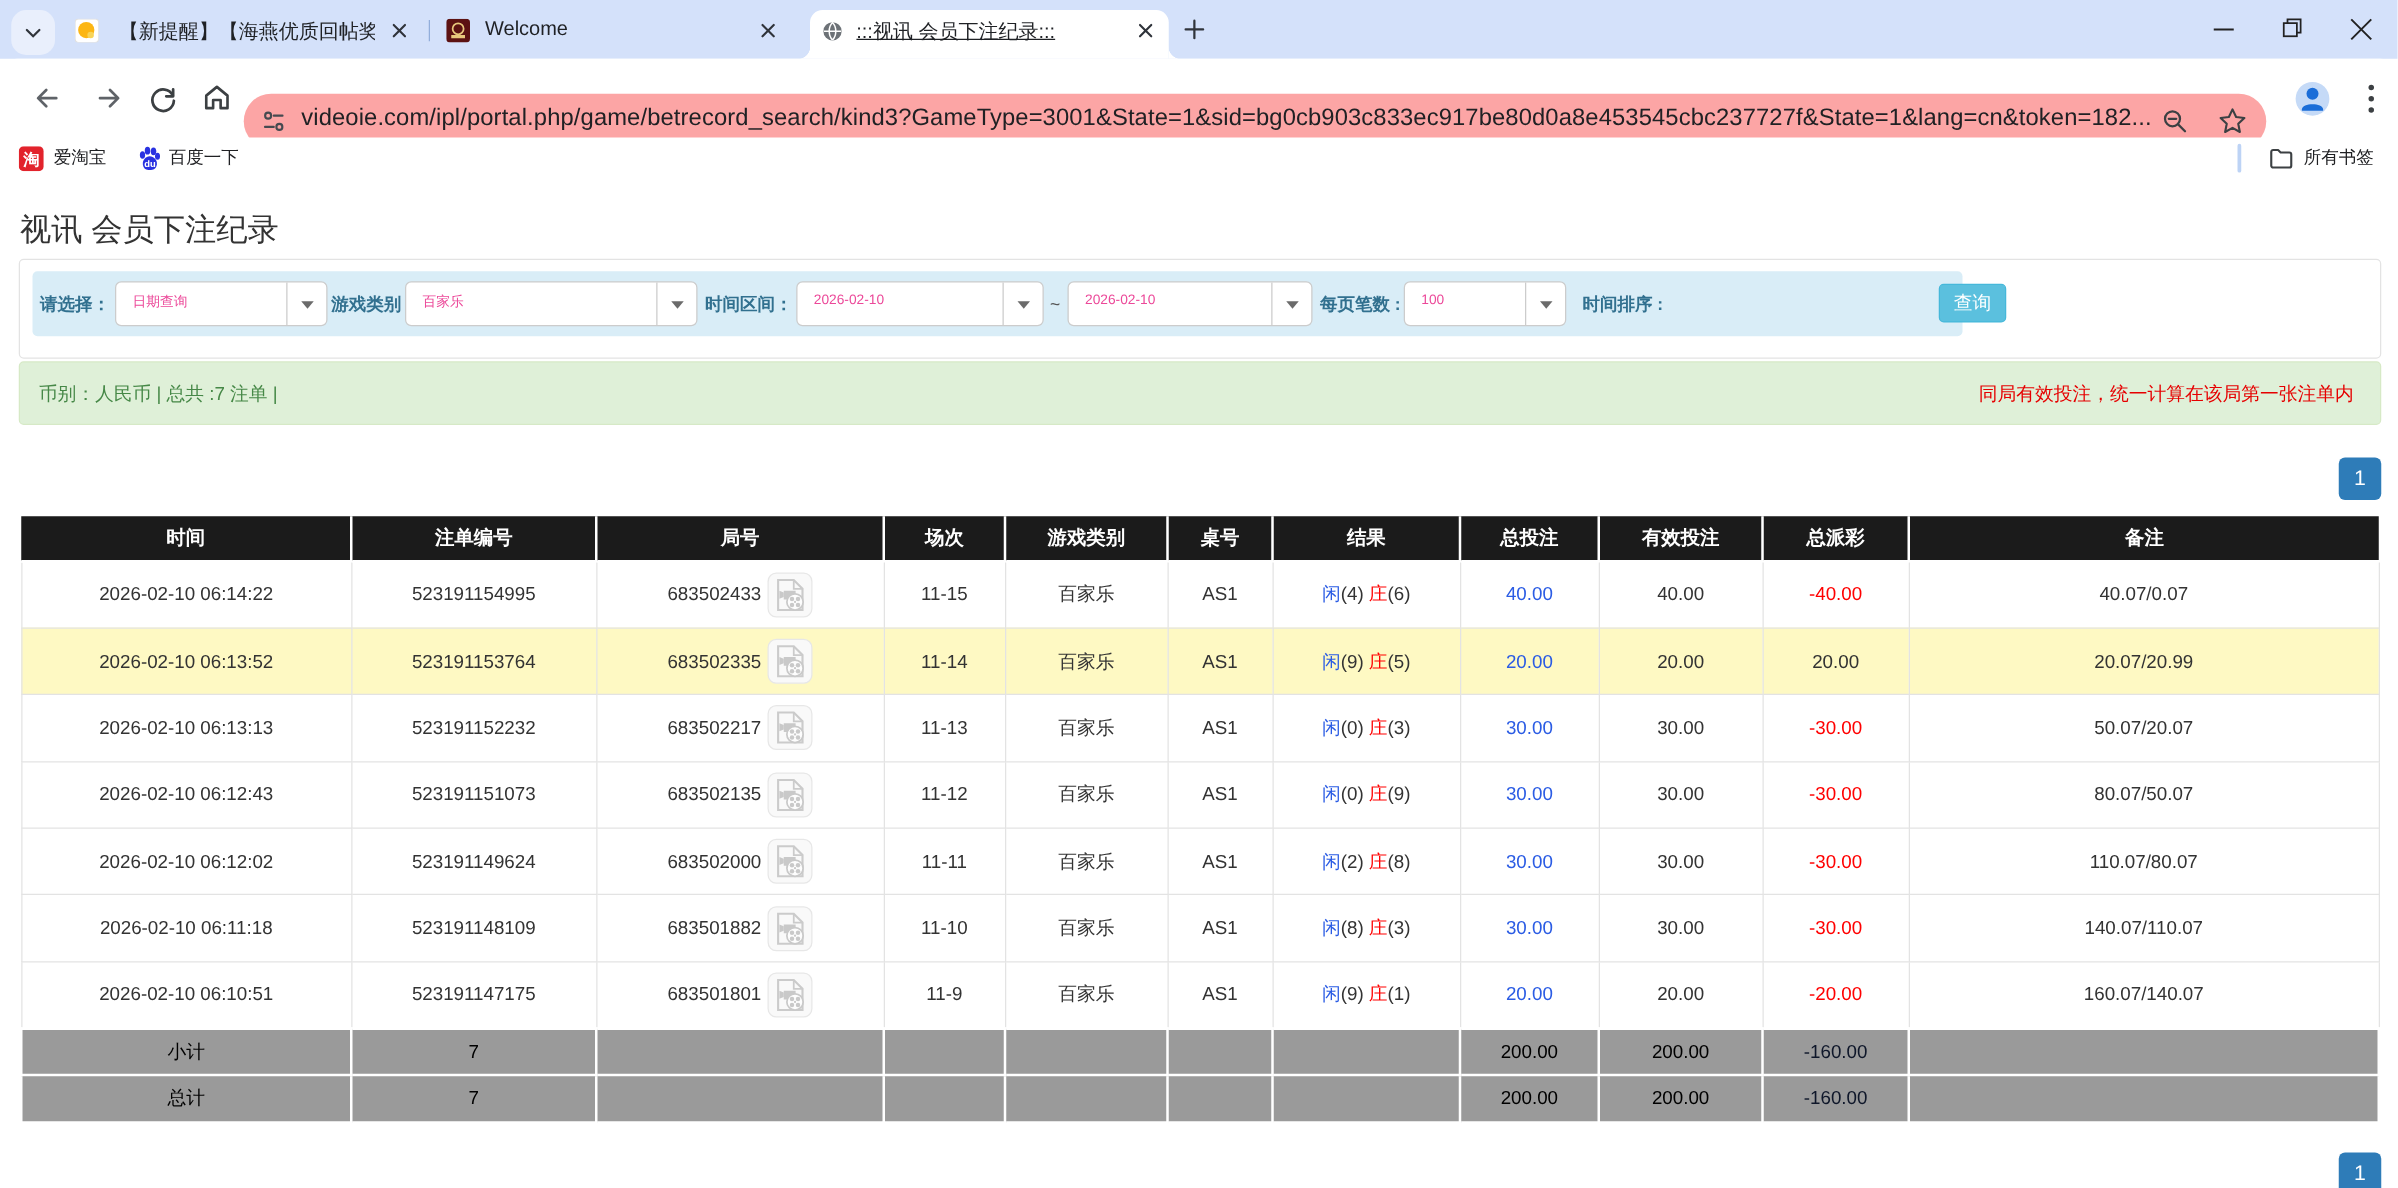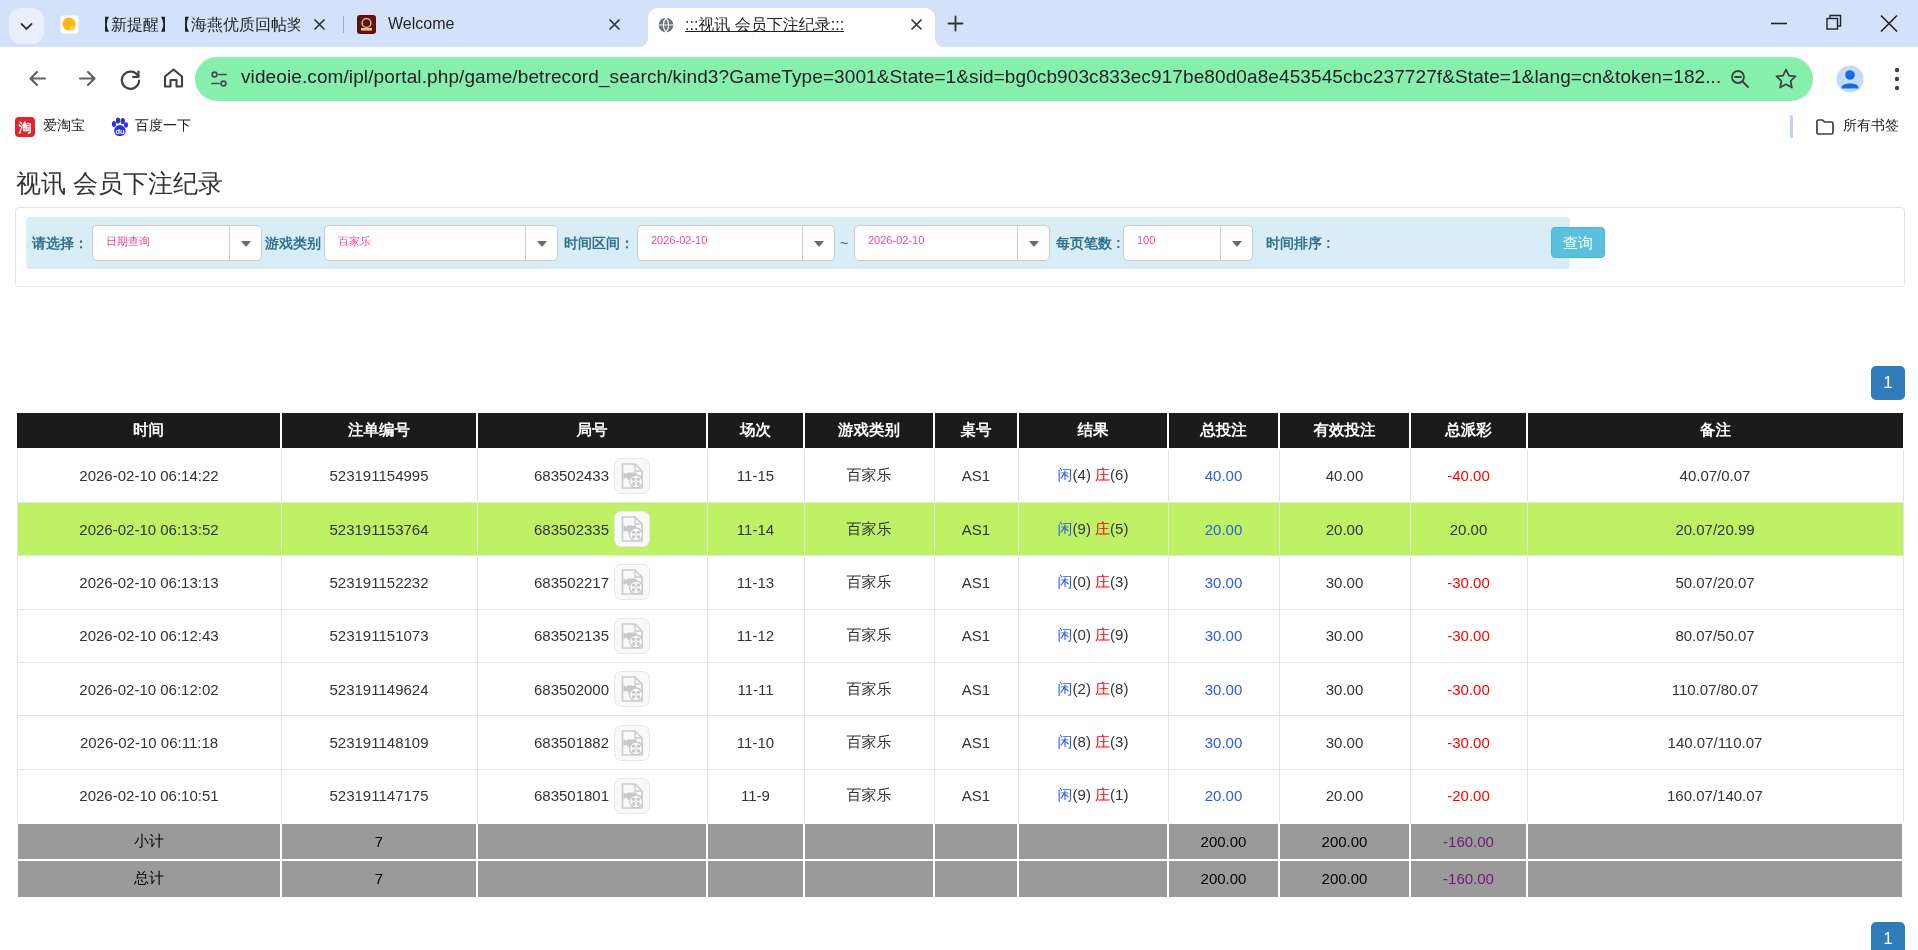--- a/index.html
+++ b/index.html
@@ -13,21 +13,21 @@
 #chevpill svg { position:absolute; left:9px; top:10px; }
 .tabtitle { position:absolute; top:15px; font-size:16px; color:#1f2125; white-space:nowrap; overflow:hidden; }
 .tabx { position:absolute; top:16px; width:17px; height:17px; }
 .tabsep { position:absolute; top:16px; width:1px; height:17px; background:#92aedb; }
 #activetab { position:absolute; left:648px; top:8px; width:287px; height:39px; background:#fff; border-radius:10px 10px 0 0; }
 #activetab .foot { position:absolute; bottom:0; width:10px; height:10px; }
 #newtab { position:absolute; left:946px; top:14px; }
 .winctl { position:absolute; top:0; height:47px; }
 
 #toolbar { position:absolute; left:0; top:47px; width:1918px; height:63px; background:#fff; border-radius:14px 14px 0 0; }
-#urlpill { position:absolute; left:195px; top:10px; width:1618px; height:44px; border-radius:22px; background:#86efac; }
+#urlpill { position:absolute; left:195px; top:28px; width:1618px; height:44px; border-radius:22px; background:#fca5a5; }
 #urltext { position:absolute; left:46px; top:9px; font-size:19px; color:#202124; letter-spacing:0.1px; white-space:nowrap; }
 
 #bookmarks { position:absolute; left:0; top:110px; width:1918px; height:33px; background:#fff; }
 .bktext { position:absolute; top:7px; font-size:14px; color:#202124; }
 
 #page { position:absolute; left:0; top:143px; width:1918px; height:807px; background:#fff; }
 #ptitle { position:absolute; left:16px; top:24px; font-size:25px; color:#333; }
 #filterbox { position:absolute; left:15px; top:64px; width:1890px; height:80px; background:#fff; border:1px solid #e3e3e3; border-radius:4px; }
 #bluebar { position:absolute; left:10px; top:9px; width:1544px; height:52px; background:#d9edf7; border-radius:4px; }
 .flabel { position:absolute; top:18px; font-size:14px; font-weight:bold; color:#31708f; white-space:nowrap; }
@@ -38,23 +38,23 @@
 #qbtn { line-height:29px; position:absolute; left:1525px; top:10px; width:54px; height:31px; background:#5bc0de; border:1px solid #46b8da; border-radius:4px; color:#fff; font-size:15px; text-align:center; }
 #greenbar { position:absolute; left:15px; top:146px; width:1890px; height:51px; background:#dff0d8; border:1px solid #d6e9c6; border-radius:4px; font-size:15px; }
 #greenbar .gl { position:absolute; left:15px; top:16px; color:#468847; }
 #greenbar .gr { position:absolute; right:21px; top:16px; color:#e60000; }
 .pagebtn { position:absolute; width:34px; height:34px; background:#2e7cb8; border-radius:5px; color:#fff; font-size:17px; text-align:center; line-height:34px; }
 
 #tbl { position:absolute; left:16px; top:270px; width:1888px; border-collapse:collapse; table-layout:fixed; font-size:15px; color:#333; }
 #tbl th { background:#1b1b1b; color:#fff; font-size:15.5px; font-weight:bold; height:36px; border:2px solid #fff; border-top:none; }
 #tbl th:first-child { border-left:none; } #tbl th:last-child { border-right:none; }
 #tbl td { text-align:center; height:53.4px; border:1px solid #e3e3e3; background:#fff; }
-#tbl tr.hl td { background:#bef264; }
+#tbl tr.hl td { background:#fef9c3; }
 #tbl tr.ft td { background:#9a9a9a; color:#000000; height:37.5px; border:2px solid #fff; font-size:15px; }
-#tbl tr.ft td.red { color:#701a75; }
+#tbl tr.ft td.red { color:#0f172a; }
 .blue { color:#2b5ce4; } .red { color:#f00; }
 .gno { display:inline-block; vertical-align:middle; }
 .vicon { display:inline-block; vertical-align:middle; width:36px; height:36px; margin-left:5px; background:#f9f9f9; border:1px solid #e7e7e7; border-radius:7px; }
 .vicon svg { display:block; margin:3px auto 0; }
 </style>
 </head>
 <body>
 <div id="tabstrip">
   <div id="chevpill">
       <svg width="17" height="17" viewBox="0 0 17 17">
@@ -201,20 +201,24 @@
         </div>
       <div class="flabel" style="left:1030px">每页笔数 :</div>
       <div class="sel" style="left:1097px;width:130px">
           <div class="txt">100</div>
           <div class="arr"></div>
         </div>
       <div class="flabel" style="left:1240px">时间排序 :</div>
       <div id="qbtn">查询</div>
     </div>
   </div>
+  <div id="greenbar">
+    <span class="gl">币别：人民币 | 总共 :7 注单 |</span>
+    <span class="gr">同局有效投注，统一计算在该局第一张注单内</span>
+  </div>
   <div class="pagebtn" style="left:1871px;top:223px">1</div>
   <table id="tbl">
     <colgroup>
       <col style="width:264px">
         <col style="width:196px">
         <col style="width:230px">
         <col style="width:97px">
         <col style="width:130px">
         <col style="width:84px">
         <col style="width:150px">

